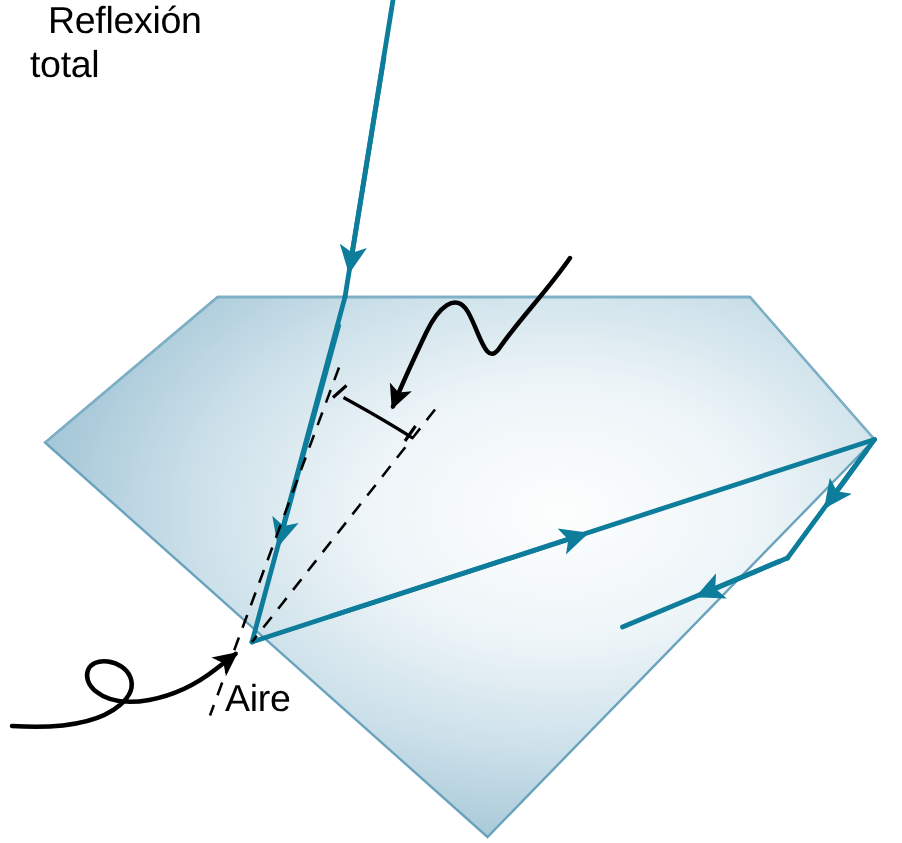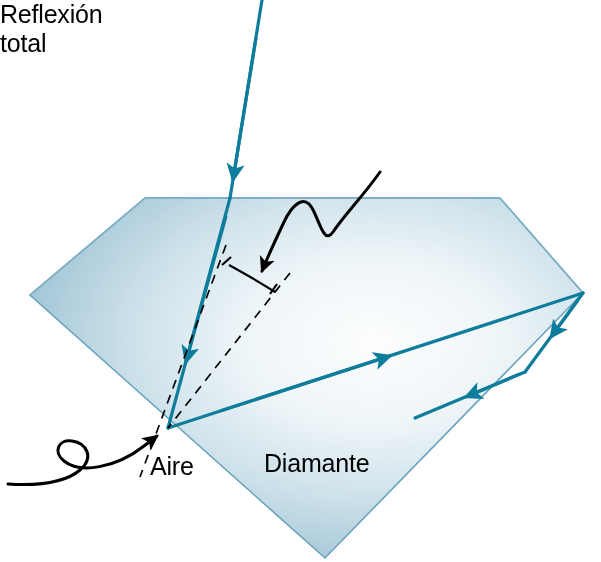--- a/index.html
+++ b/index.html
@@ -115,20 +115,19 @@
              C 40 486, 66 482, 80 470
              C 95 457, 86 443, 72 441
              C 58 439, 53 452, 64 461
              C 80 474, 116 468, 144 446
              L 157 436" stroke="#000000" stroke-width="3.0" fill="none" stroke-linecap="round" marker-end="url(#annHead)"></path>
   </svg>
 
 
   <div class="fig-label" id="label-aire">Aire</div>
 
-  <div class="fig-label" id="label-diamante">Diamante</div>
 
   <div id="label-reflexion-total">
-    <div class="fig-label" style="position:static;">Reflexión</div>
-    <div class="fig-label" style="position:static;">total</div>
+    <div class="fig-label" style="position:static;margin-left:32px;">Reflexión</div>
+    <div class="fig-label" style="position:static;padding-left:20px;">total</div>
   </div>
 
 </div>
 
 </body></html>

